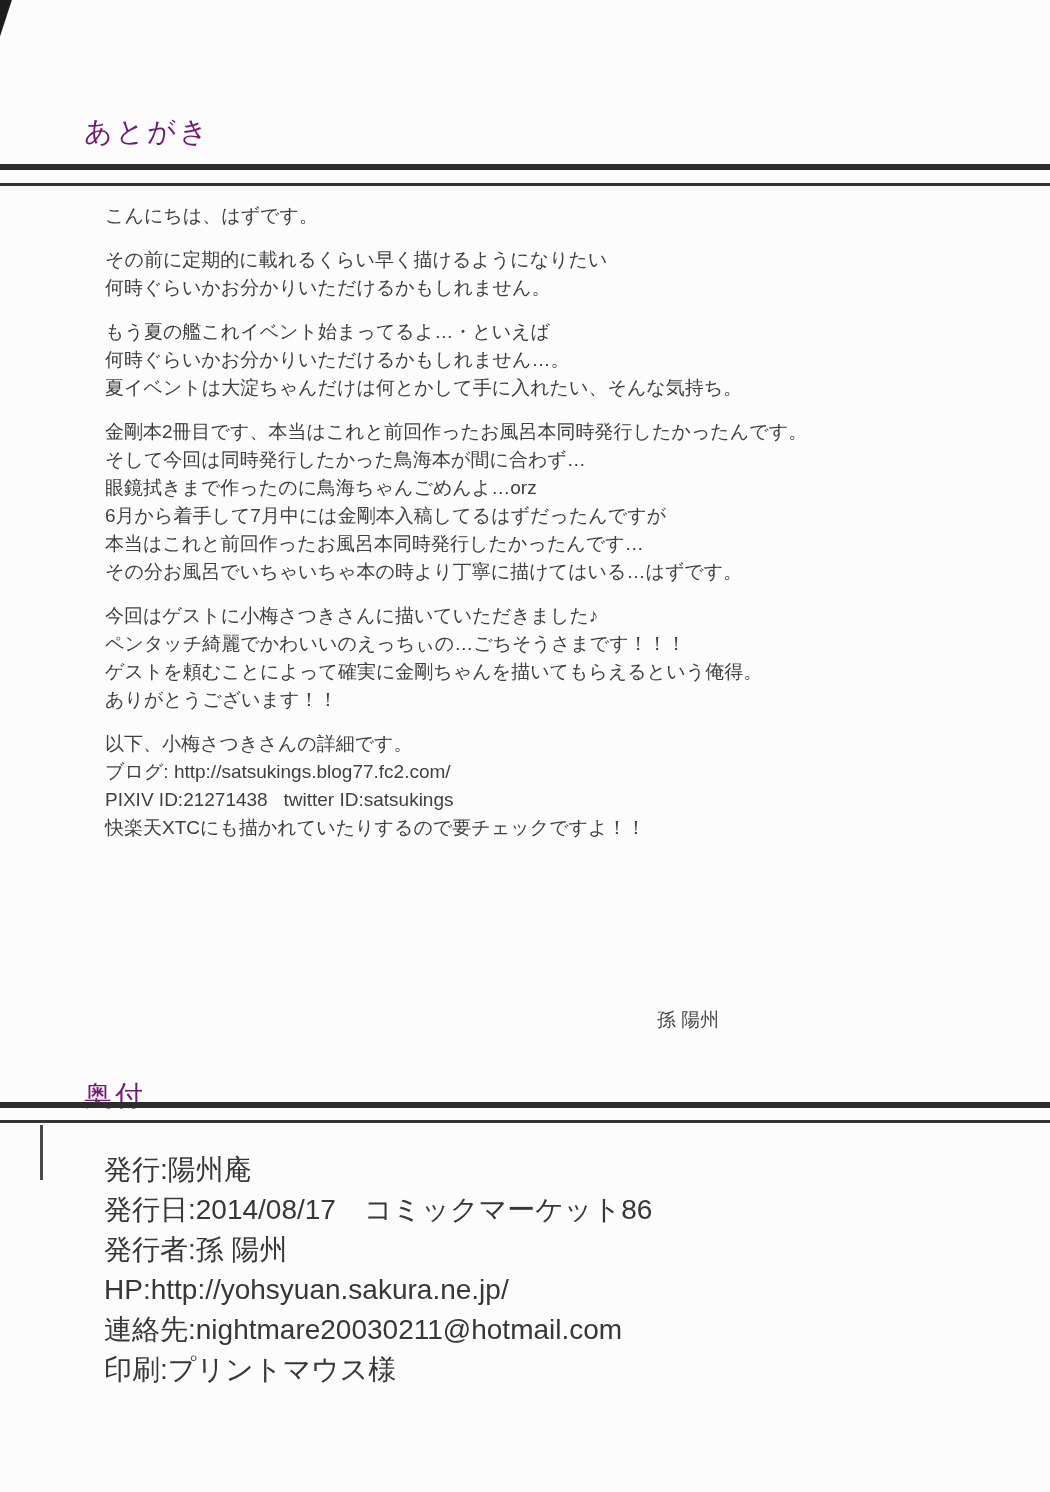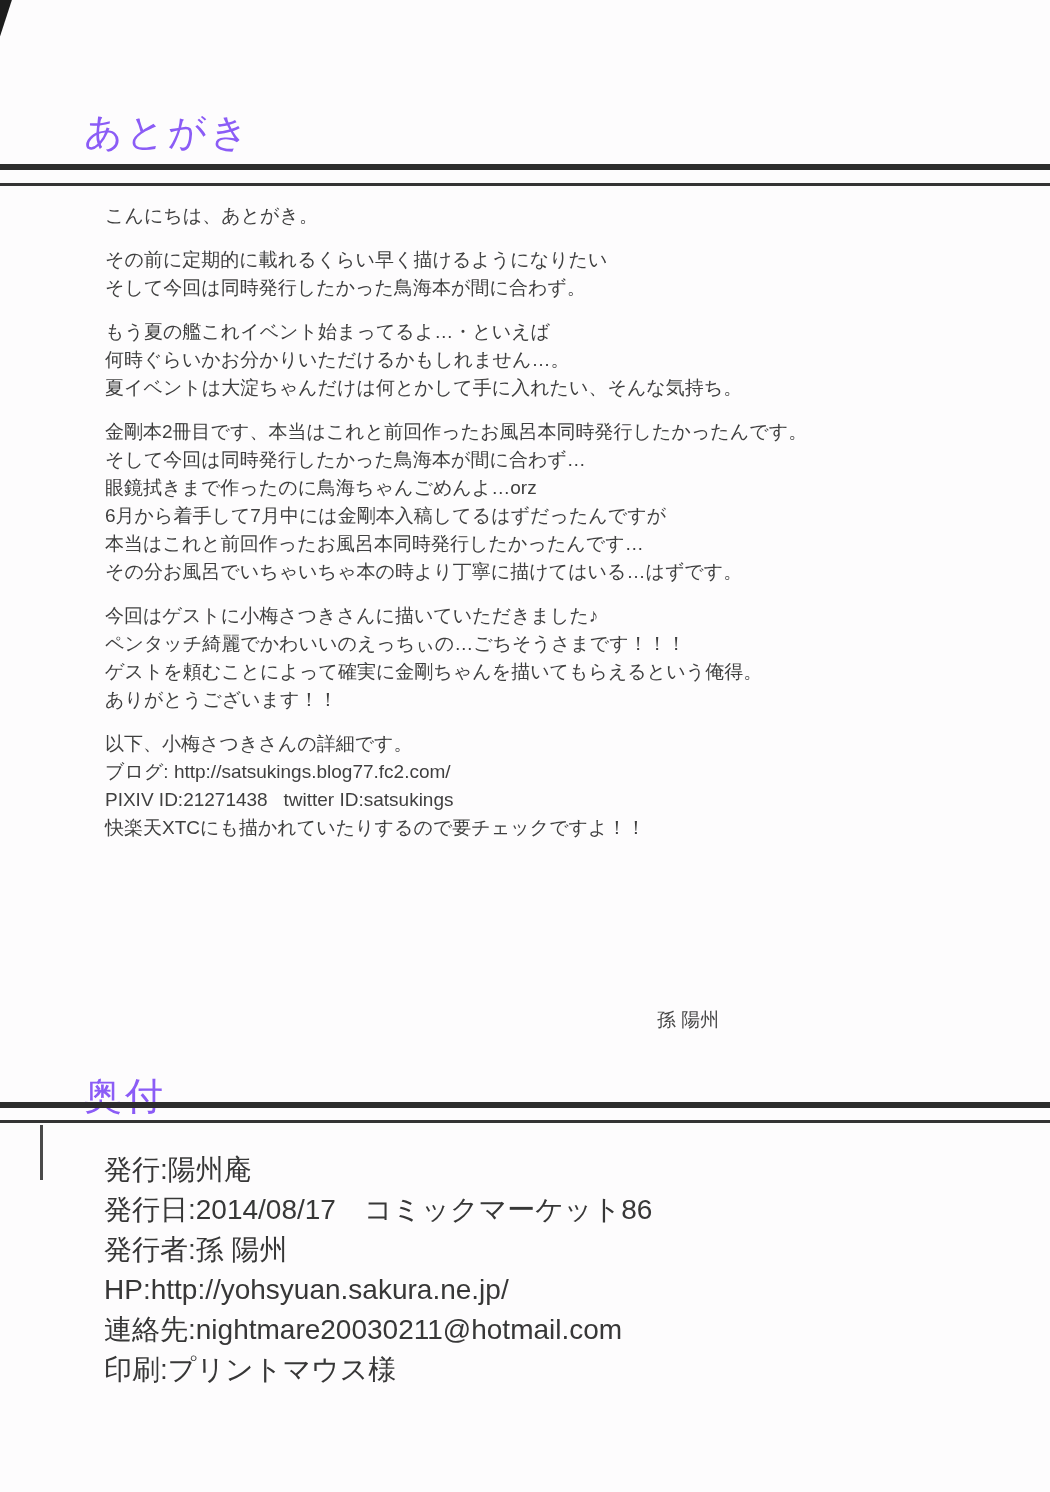--- a/index.html
+++ b/index.html
@@ -25,25 +25,25 @@
     width: 22px;
     height: 58px;
     background: #1d1d1d;
     transform: rotate(18deg);
     transform-origin: top left;
   }
   .section-title {
     position: absolute;
     left: 84px;
     margin: 0;
-    font-size: 38px;
+    font-size: 28px;
     line-height: 44px;
     font-weight: 500;
     letter-spacing: 3px;
-    color: #8b5cf6;
+    color: #701a75;
   }
   .rule {
     position: absolute;
     left: 0;
     width: 1050px;
     background: #2d2d2d;
   }
   .rule.thick { height: 6px; }
   .rule.thin  { height: 3px; background: #343434; }
 
@@ -95,25 +95,25 @@
 <div class="page">
 
   <div class="corner-artifact"></div>
 
   <h1 class="section-title" style="top:110px;">あとがき</h1>
   <div class="rule thick" style="top:164px;"></div>
   <div class="rule thin" style="top:183px;"></div>
 
   <div class="afterword-body">
     <p>
-      <span class="t-line">こんにちは、あとがき。</span>
+      <span class="t-line">こんにちは、はずです。</span>
     </p>
     <p>
       <span class="t-line">その前に定期的に載れるくらい早く描けるようになりたい</span>
-      <span class="t-line">そして今回は同時発行したかった鳥海本が間に合わず。</span>
+      <span class="t-line">何時ぐらいかお分かりいただけるかもしれません。</span>
     </p>
     <p>
       <span class="t-line">もう夏の艦これイベント始まってるよ…・といえば</span>
       <span class="t-line">何時ぐらいかお分かりいただけるかもしれません…。</span>
       <span class="t-line">夏イベントは大淀ちゃんだけは何とかして手に入れたい、そんな気持ち。</span>
     </p>
     <p>
       <span class="t-line">金剛本2冊目です、本当はこれと前回作ったお風呂本同時発行したかったんです。</span>
       <span class="t-line">そして今回は同時発行したかった鳥海本が間に合わず…</span>
       <span class="t-line">眼鏡拭きまで作ったのに鳥海ちゃんごめんよ…orz</span>

